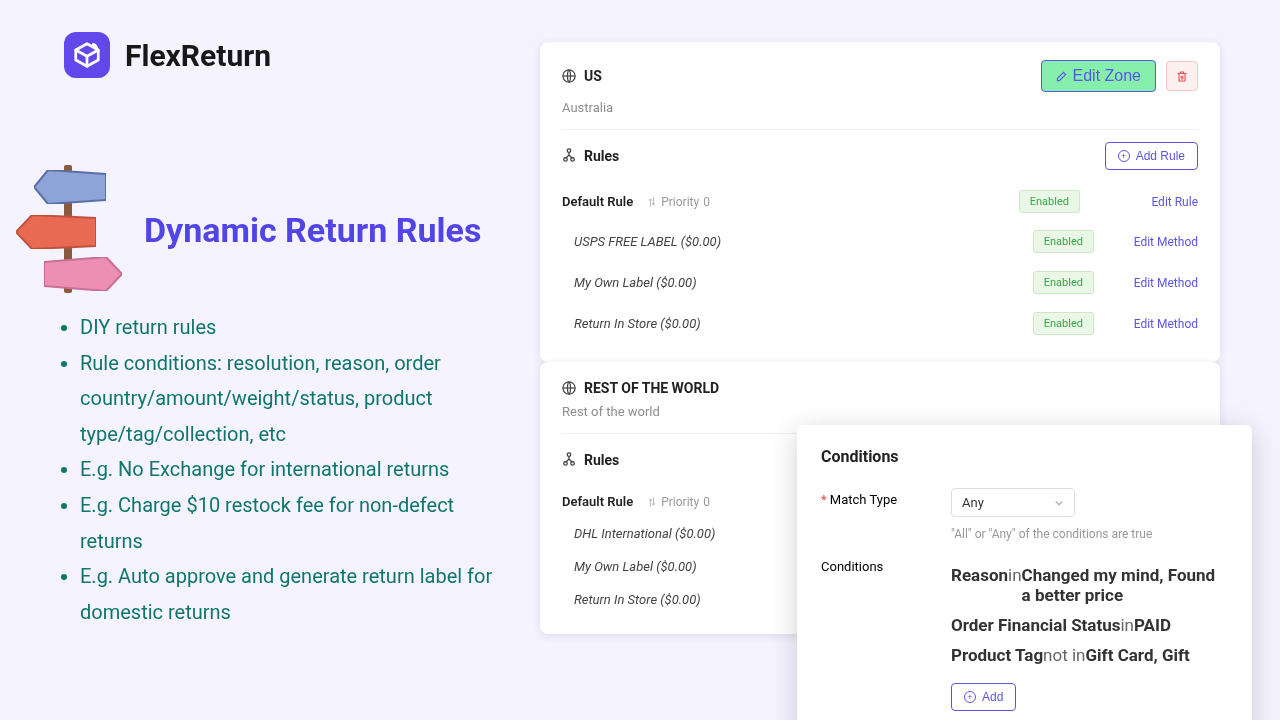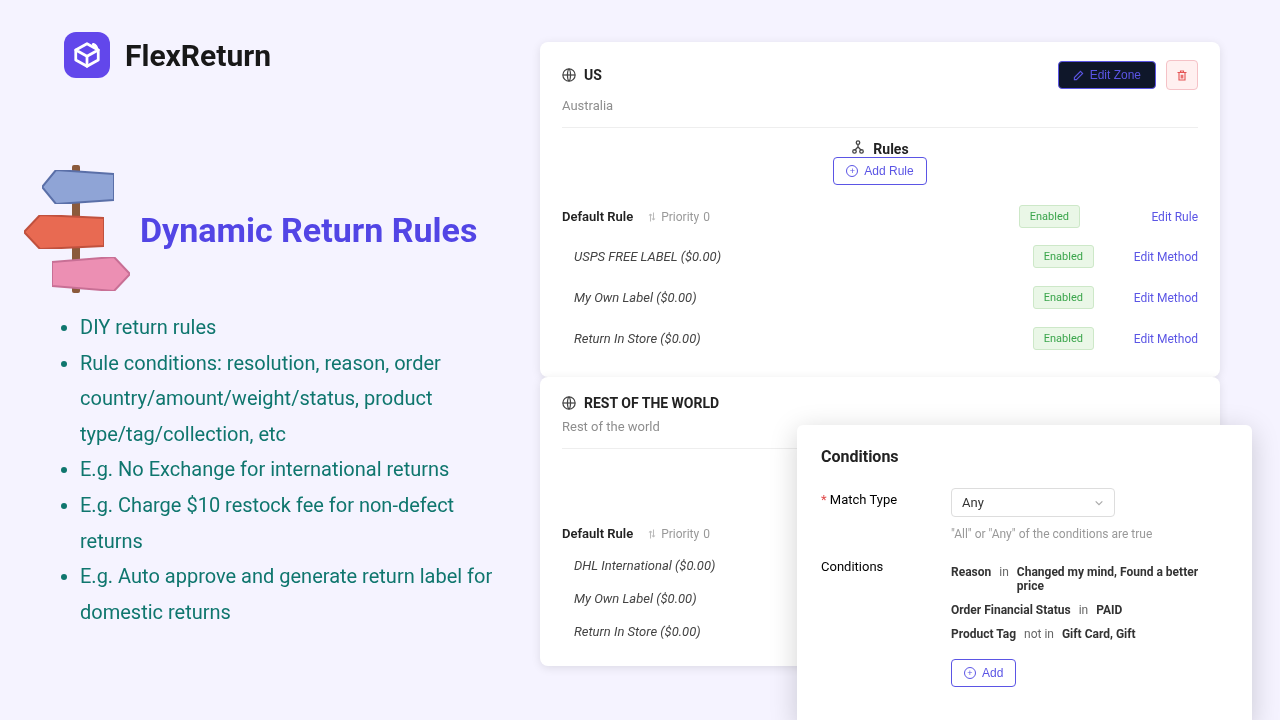--- a/index.html
+++ b/index.html
@@ -11,54 +11,54 @@
   overflow: hidden;
   position: relative;
 }
 .brand { position: absolute; top: 32px; left: 40px; display: flex; align-items: center; gap: 15px; margin-left: 24px; }
 .brand-icon {
   width: 46px; height: 46px; background: #6247eb; border-radius: 12px;
   display: flex; align-items: center; justify-content: center;
 }
 .brand-icon svg { width: 30px; height: 30px; }
 .brand-name { font-size: 30px; font-weight: 700; color: #181818; }
-.hero { position: absolute; top: 165px; left: 24px; display: flex; align-items: center; gap: 26px; text-align: right; }
+.hero { position: absolute; top: 165px; left: 16px; display: flex; align-items: center; gap: 38px; text-align: right; }
 .arrows { width: 90px; height: 130px; position: relative; }
 .arrow { position: absolute; }
 .arrow.a1 { top: 5px; left: 18px; }
 .arrow.a2 { top: 50px; left: 0; }
 .arrow.a3 { top: 92px; left: 28px; }
 .post { position: absolute; left: 48px; top: 0; width: 8px; height: 128px; background: #8b5a3c; border-radius: 2px; }
 .hero-title { font-size: 34px; font-weight: 700; color: #5245e5; }
 .bullets { position: absolute; top: 310px; left: 62px; width: 440px; }
 .bullets ul { list-style: disc; padding-left: 18px; }
 .bullets li { font-size: 20px; color: #0f766e; line-height: 1.78; }
 
 .panels { position: absolute; top: 42px; left: 540px; width: 680px; }
 .panel {
   background: #fff; border-radius: 8px; box-shadow: 0 2px 10px rgba(0,0,0,0.1);
   padding: 18px 22px; 
 }
 .zone-header { display: flex; align-items: center; }
 .zone-name { display: flex; align-items: center; gap: 8px; font-weight: 700; color: #222; font-size: 14px; flex: 1; }
 .globe-icon { width: 14px; height: 14px; display: inline-block; }
 .btn-outline {
-  border: 1px solid #5b55e5; color: #5b55e5; background: #0f172a; border-radius: 4px;
-  padding: 6px 14px; font-size: 12px; font-weight: 500; cursor: pointer;
+  border: 1px solid #5b55e5; color: #5b55e5; background: #86efac; border-radius: 4px;
+  padding: 6px 14px; font-size: 16px; font-weight: 500; cursor: pointer;
   display: inline-flex; align-items: center; gap: 6px;
 }
 .btn-del {
   border: 1px solid #f5c2c7; background: #fff0f0; border-radius: 4px;
   width: 32px; height: 30px; margin-left: 10px; cursor: pointer;
   display: inline-flex; align-items: center; justify-content: center;
 }
 .btn-del svg { stroke: #e55353; }
 .zone-sub { font-size: 13px; color: #8e8e8e; margin-top: 8px; }
 hr.sep { border: none; border-top: 1px solid #eee; margin: 14px 0 12px; }
-.rules-header { display: flex; align-items: center; justify-content: space-between; margin-bottom: 12px; flex-direction: column; }
+.rules-header { display: flex; align-items: center; justify-content: space-between; margin-bottom: 12px; }
 .rules-label { display: flex; align-items: center; gap: 8px; font-weight: 700; font-size: 14px; color: #222; }
 .rules-icon svg { width: 14px; height: 14px; }
 .add-btn {
   border: 1px solid #5b55e5; color: #5b55e5; background: #fff; border-radius: 4px;
   padding: 6px 12px; font-size: 12px; font-weight: 500; cursor: pointer;
   display: inline-flex; align-items: center; gap: 6px;
 }
 .plus-circle {
   width: 12px; height: 12px; border: 1.2px solid #5b55e5; border-radius: 50%;
   display: inline-flex; align-items: center; justify-content: center; font-size: 9px; line-height: 1;
@@ -79,26 +79,26 @@
 .conditions-popup {
   position: absolute; left: 797px; top: 425px; width: 455px; background: #fff;
   border-radius: 6px; box-shadow: 0 6px 28px rgba(0,0,0,0.18); padding: 22px 24px 24px; z-index: 5;
 }
 .cond-title { font-weight: 700; font-size: 16px; color: #222; margin-bottom: 22px; }
 .cond-row { display: flex; margin-bottom: 14px; font-size: 13px; color: #333; }
 .cond-label { width: 130px; color: #000000; padding-top: 4px; }
 .cond-req::before { content: "* "; color: #e04848; }
 .cond-body { flex: 1; }
 .select {
-  border: 1px solid #ddd; border-radius: 4px; padding: 6px 10px; width: 164px;
+  border: 1px solid #ddd; border-radius: 4px; padding: 6px 10px; width: 124px;
   display: flex; align-items: center; justify-content: space-between; font-size: 13px; color: #333; cursor: pointer;
 }
 .select svg { width: 10px; height: 10px; stroke: #aaa; }
 .cond-help { font-size: 12px; color: #999; margin-top: 10px; }
-.cond-line { font-size: 12px; color: #333; margin: 10px 0; display: flex; gap: 8px; }
+.cond-line { font-size: 17px; color: #333; margin: 10px 0; display: flex; }
 .cond-field { font-weight: 700; }
 .cond-op { color: #666; }
 .cond-val { font-weight: 700; }
 </style>
 </head>
 <body>
 
 <div class="brand">
   <span class="brand-icon">
     <svg viewBox="0 0 24 24" fill="none" stroke="#fff" stroke-width="2.2" stroke-linejoin="round" stroke-linecap="round">

